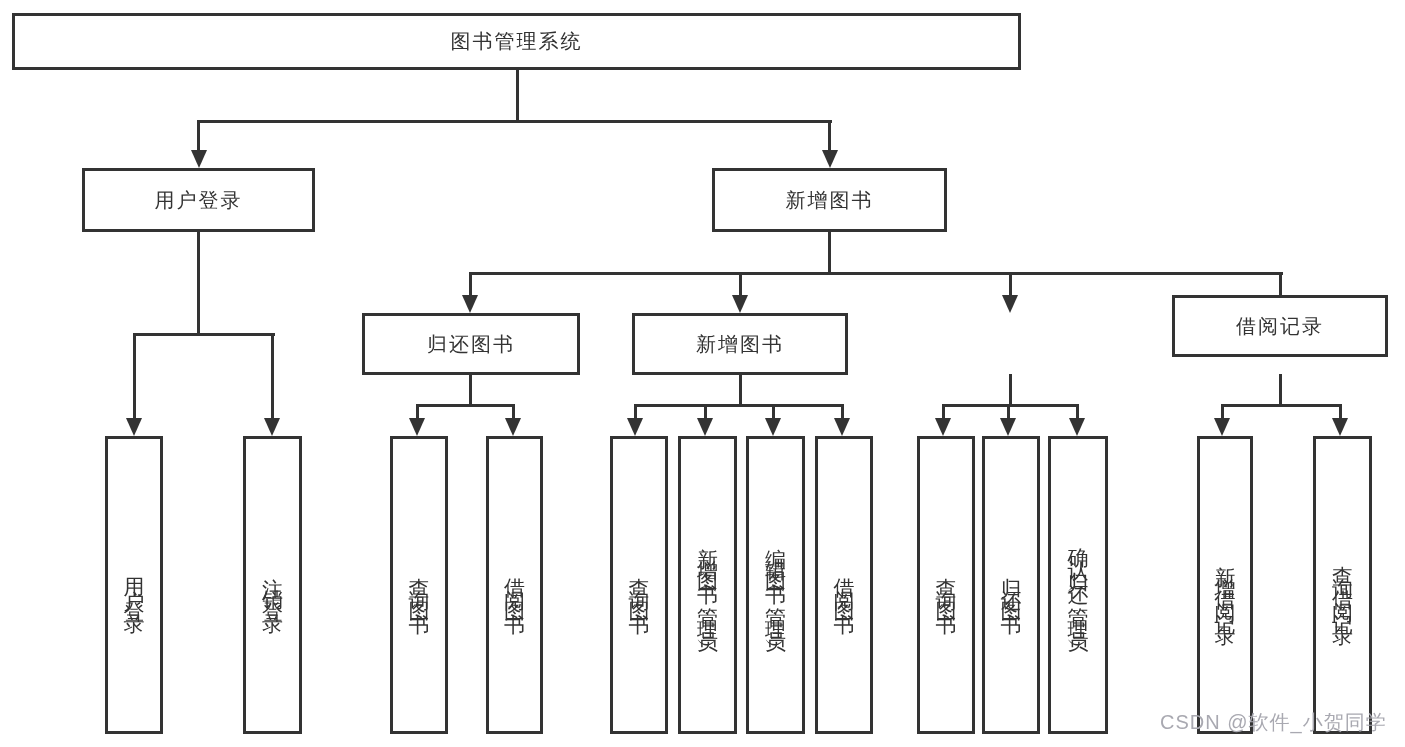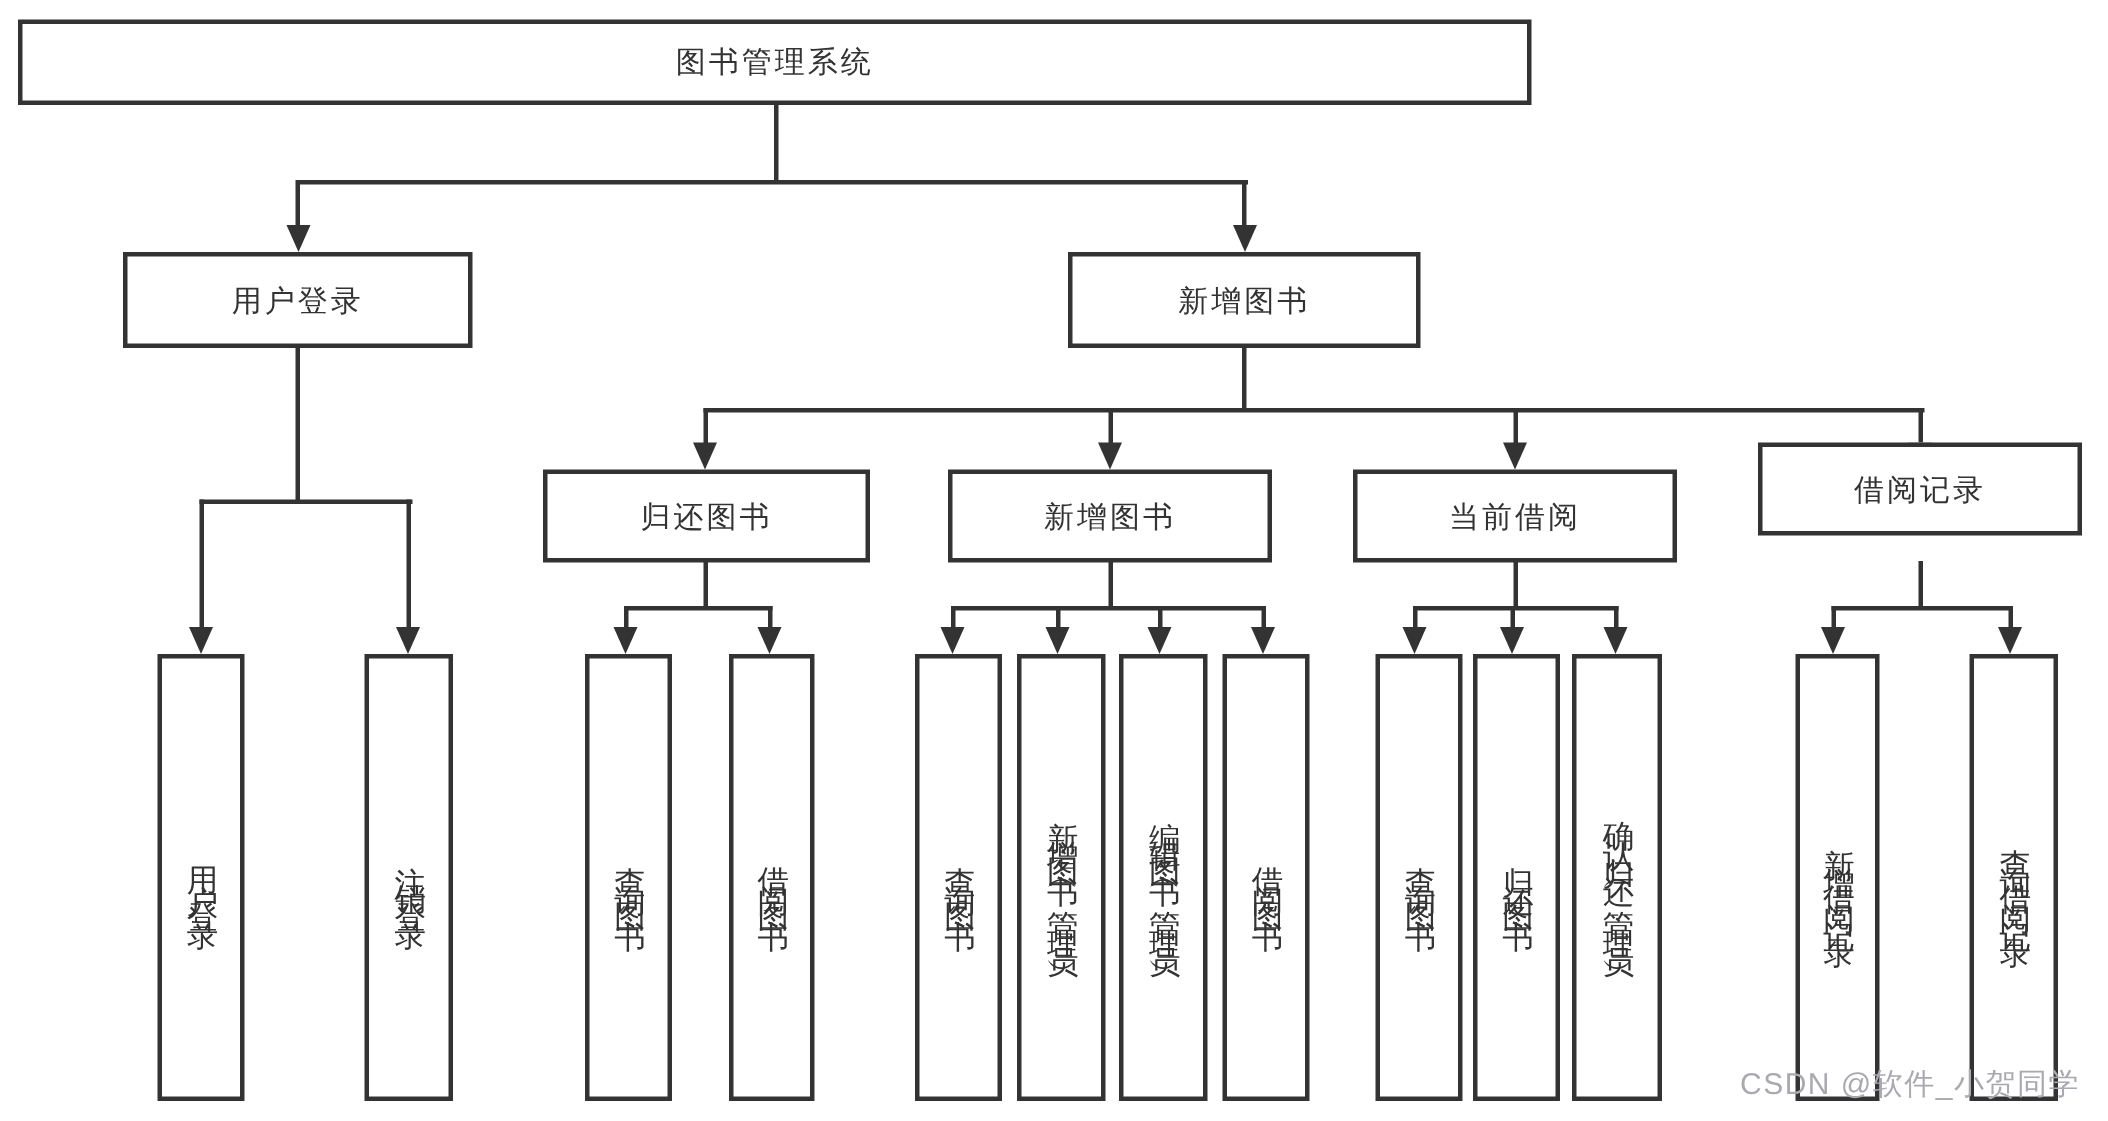--- a/index.html
+++ b/index.html
@@ -81,21 +81,20 @@
   <div class="line v" style="left:739px;top:272px;height:24px"></div>
   <div class="line v" style="left:1009px;top:272px;height:24px"></div>
   <div class="line v" style="left:1279px;top:272px;height:24px"></div>
   <div class="arrow" style="left:462px;top:295px"></div>
   <div class="arrow" style="left:732px;top:295px"></div>
   <div class="arrow" style="left:1002px;top:295px"></div>
   <div class="arrow" style="left:1272px;top:295px"></div>
 
   <div class="hbox" style="left:362px;top:313px;width:218px;height:62px">归还图书</div>
   <div class="hbox" style="left:632px;top:313px;width:216px;height:62px">新增图书</div>
-  <div class="hbox" style="left:902px;top:313px;width:216px;height:62px">当前借阅</div>
   <div class="hbox" style="left:1172px;top:295px;width:216px;height:62px">借阅记录</div>
 
   <div class="line v" style="left:469px;top:374px;height:32px"></div>
   <div class="line v" style="left:739px;top:374px;height:32px"></div>
   <div class="line v" style="left:1009px;top:374px;height:32px"></div>
   <div class="line v" style="left:1279px;top:374px;height:32px"></div>
 
   <div class="line h" style="left:416px;top:404px;width:99px"></div>
   <div class="line h" style="left:634px;top:404px;width:210px"></div>
   <div class="line h" style="left:942px;top:404px;width:137px"></div>

